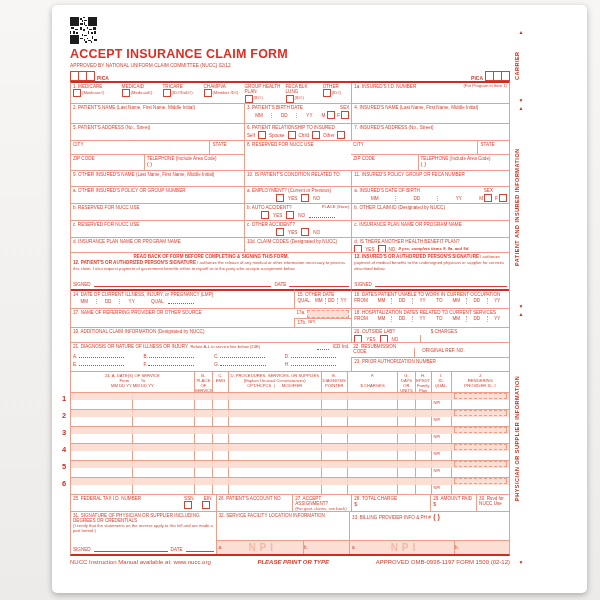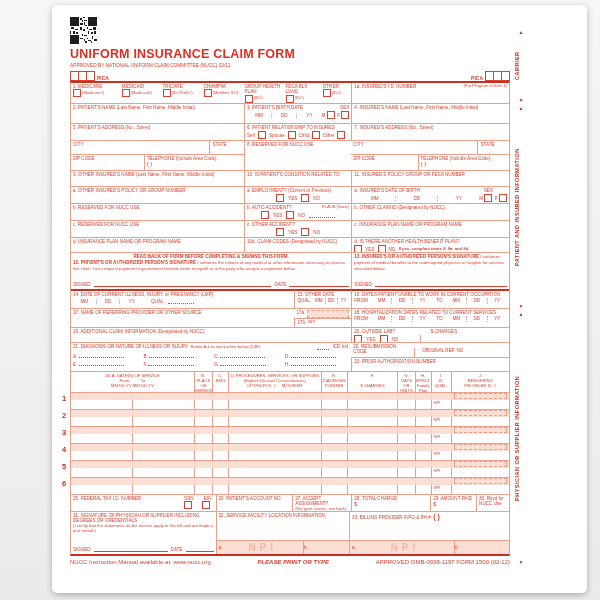--- a/index.html
+++ b/index.html
@@ -90,21 +90,21 @@
             <rect x="11" y="17" width="1" height="2"></rect>
             <rect x="13" y="16" width="1" height="1"></rect>
             <rect x="14" y="18" width="2" height="1"></rect>
        <rect x="17" y="15" width="1" height="2"></rect>
             <rect x="19" y="17" width="2" height="2"></rect>
             <rect x="16" y="19" width="1" height="1"></rect>
             <rect x="12" y="19" width="1" height="1"></rect>
      </g>
    </svg>
 
-   <div class="title">UNIFORM INSURANCE CLAIM FORM</div>
+   <div class="title">ACCEPT INSURANCE CLAIM FORM</div>
    <div class="approved">APPROVED BY NATIONAL UNIFORM CLAIM COMMITTEE (NUCC) 02/12</div>
 
    <div class="picarow">
      <div class="pgrp">
             <span class="pboxes">
               <i></i>
               <i></i>
               <i></i>
             </span>
             <span>PICA</span>

